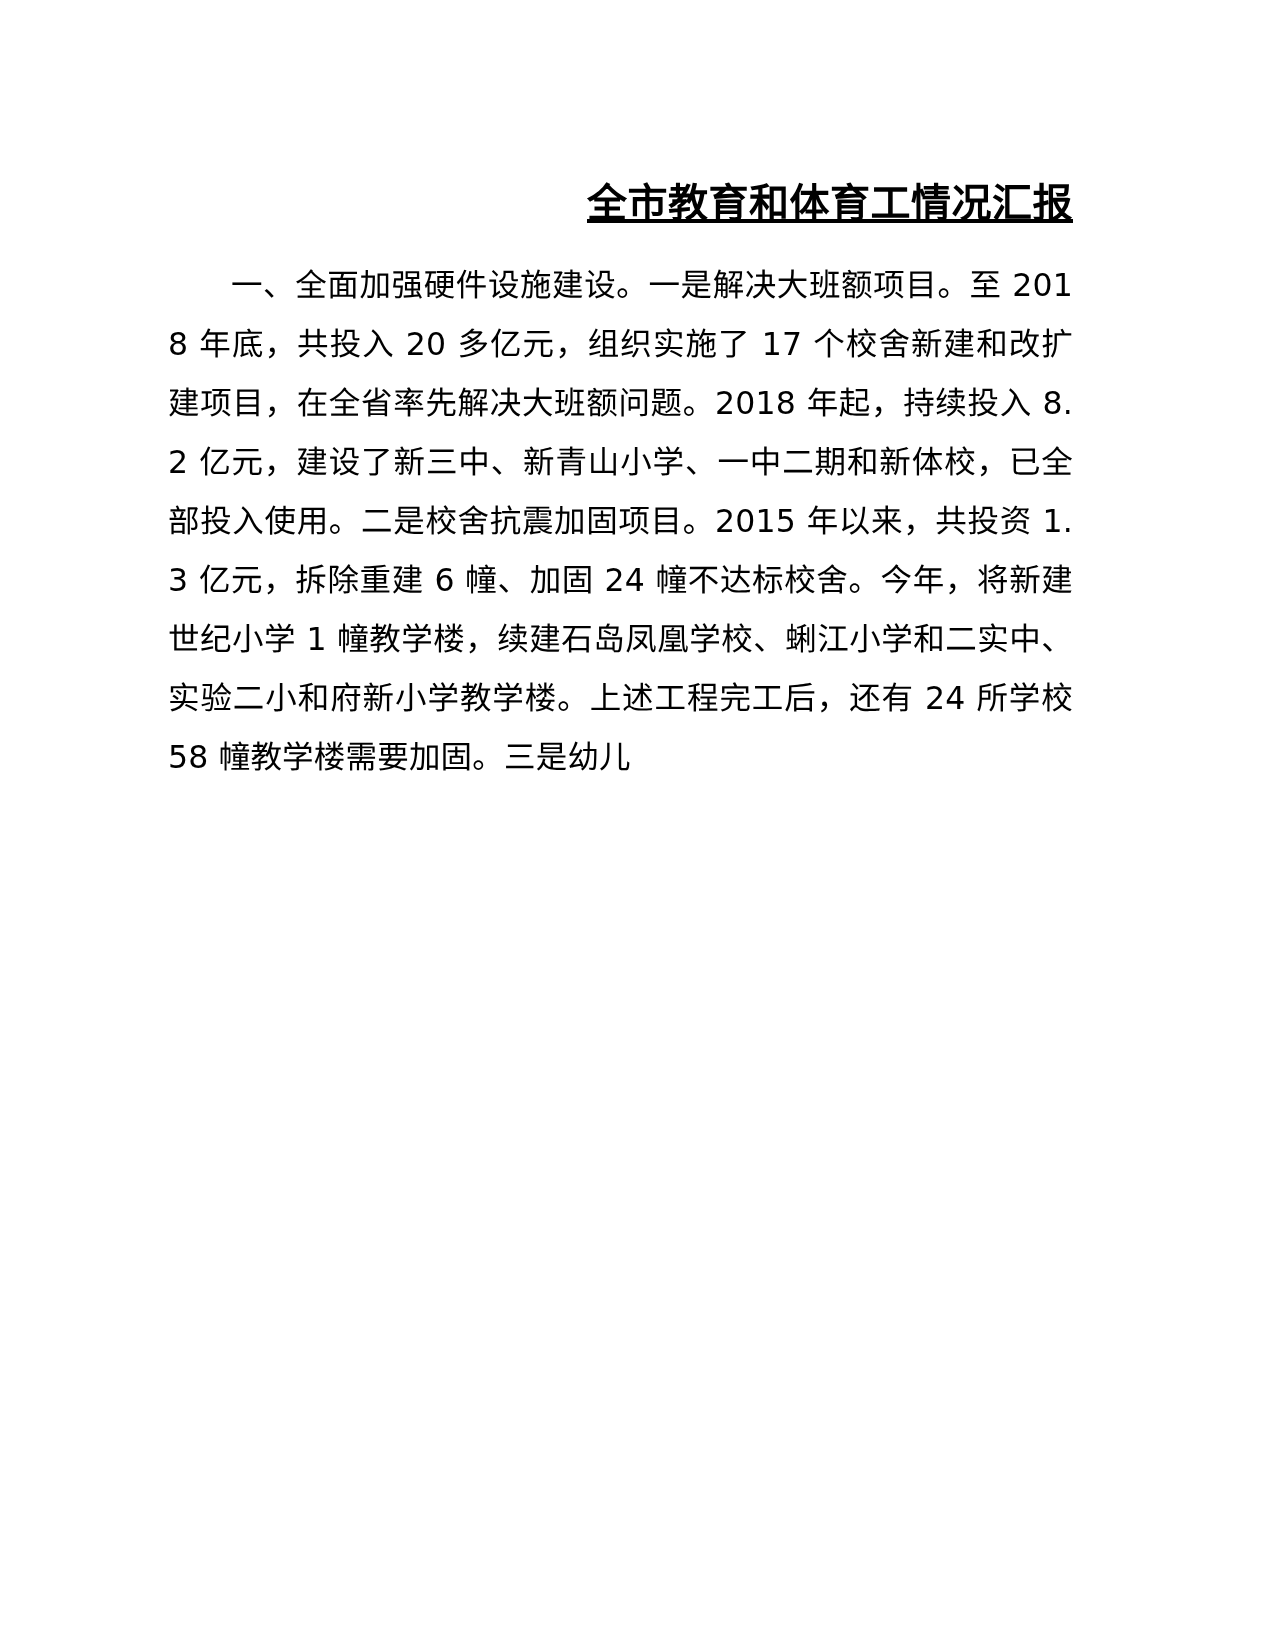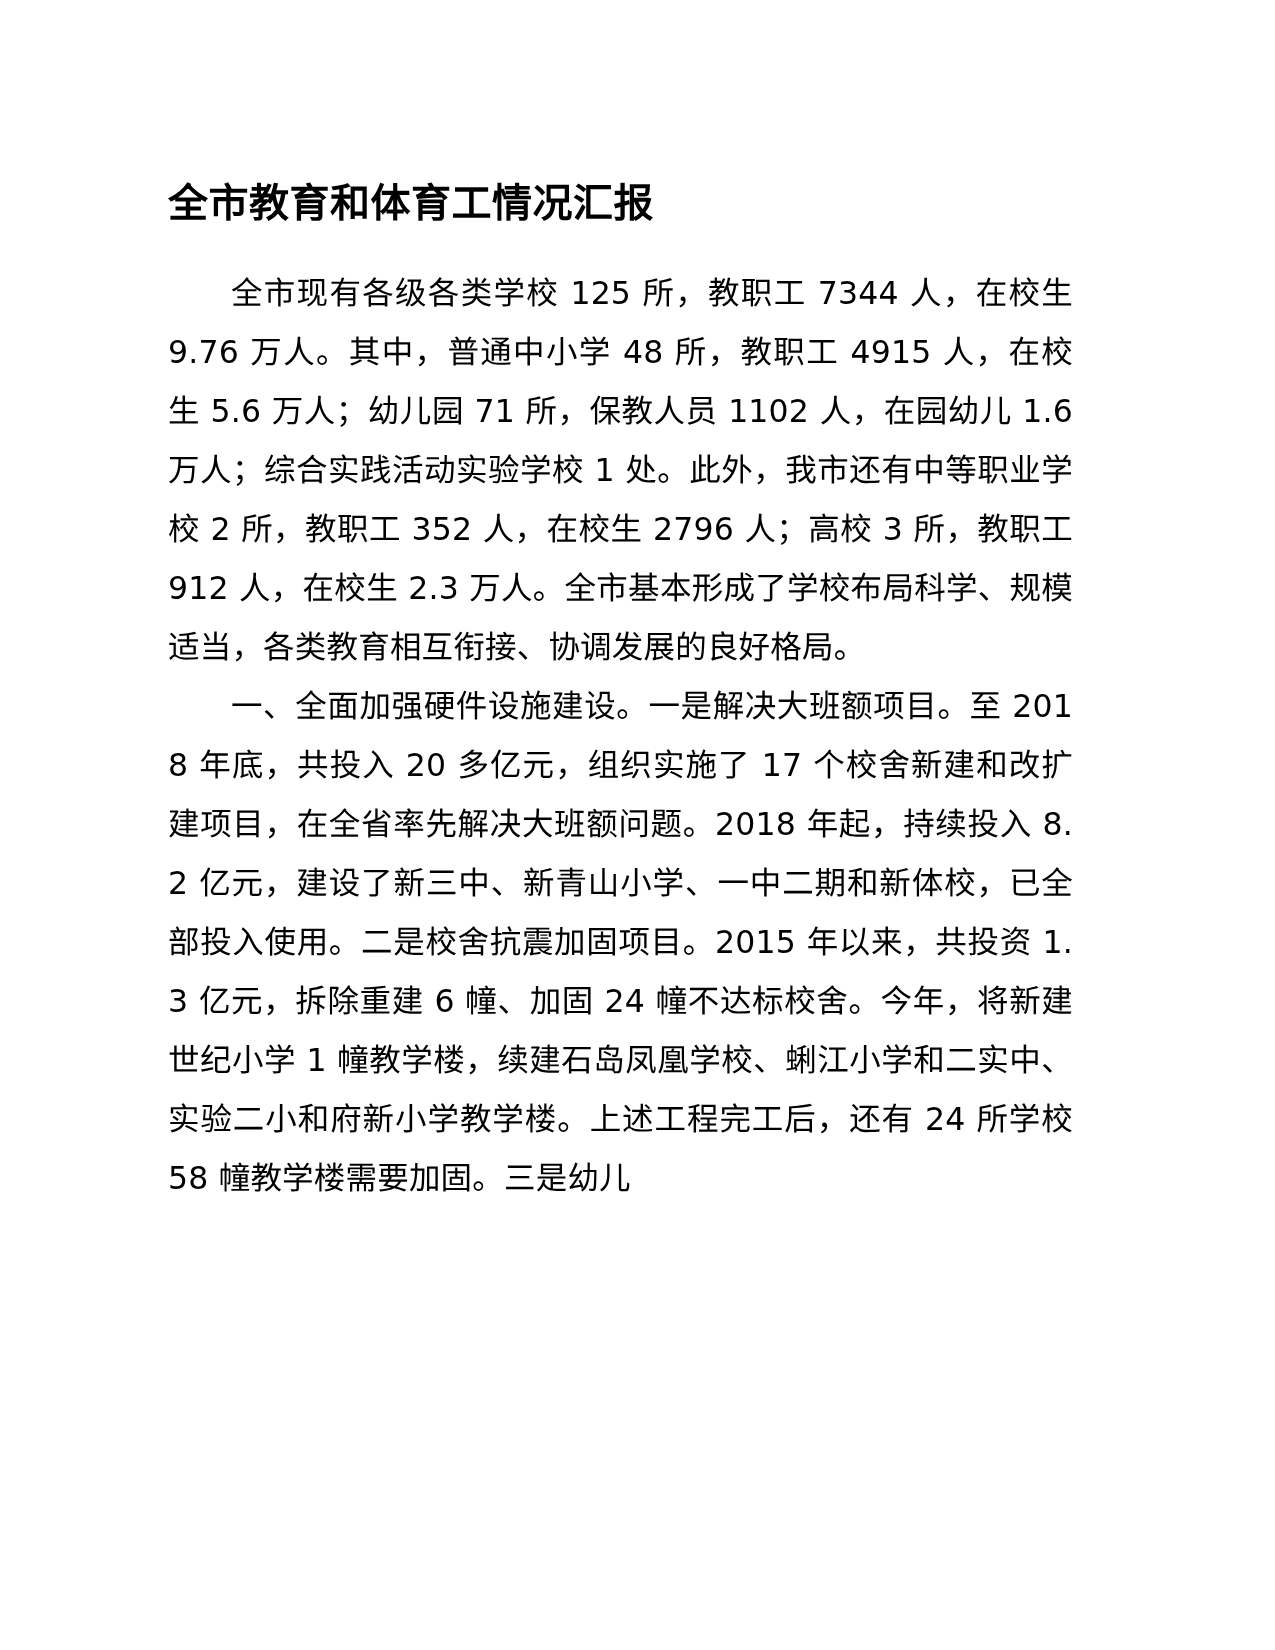--- a/index.html
+++ b/index.html
@@ -22,24 +22,25 @@
   .content {
     position: absolute;
     left: 168px;
     top: 176px;
     width: 905px;
   }
   .doc-title {
     font-size: 40px;
     font-weight: bold;
     line-height: 1.35;
-    text-align: left;
+    text-align: right;
     letter-spacing: 0.5px;
-    margin: 0 0 34px 0;
+    margin: 0 0 26px 0;
     font-family: "DejaVu Sans", "Liberation Sans", sans-serif;
+    text-decoration: underline;
   }
   .body-par {
     font-size: 31.5px;
     line-height: 59px;
     text-align: justify;
     text-justify: inter-ideograph;
     margin: 0;
     text-indent: 2em;
     letter-spacing: 0.2px;
     word-break: break-all;
@@ -49,19 +50,18 @@
   }
 </style>
 </head>
 <body>
 
 <div class="page">
   <div class="content">
 
     <h1 class="doc-title">全市教育和体育工情况汇报</h1>
 
-    <p class="body-par">全市现有各级各类学校 125 所，教职工 7344 人，在校生 9.76 万人。其中，普通中小学 48 所，教职工 4915 人，在校生 5.6 万人；幼儿园 71 所，保教人员 1102 人，在园幼儿 1.6 万人；综合实践活动实验学校 1 处。此外，我市还有中等职业学校 2 所，教职工 352 人，在校生 2796 人；高校 3 所，教职工 912 人，在校生 2.3 万人。全市基本形成了学校布局科学、规模适当，各类教育相互衔接、协调发展的良好格局。</p>
 
 
     <p class="body-par">一、全面加强硬件设施建设。一是解决大班额项目。至 2018 年底，共投入 20 多亿元，组织实施了 17 个校舍新建和改扩建项目，在全省率先解决大班额问题。2018 年起，持续投入 8.2 亿元，建设了新三中、新青山小学、一中二期和新体校，已全部投入使用。二是校舍抗震加固项目。2015 年以来，共投资 1.3 亿元，拆除重建 6 幢、加固 24 幢不达标校舍。今年，将新建世纪小学 1 幢教学楼，续建石岛凤凰学校、蜊江小学和二实中、实验二小和府新小学教学楼。上述工程完工后，还有 24 所学校 58 幢教学楼需要加固。三是幼儿</p>
 
   </div>
 </div>
 
 </body></html>

